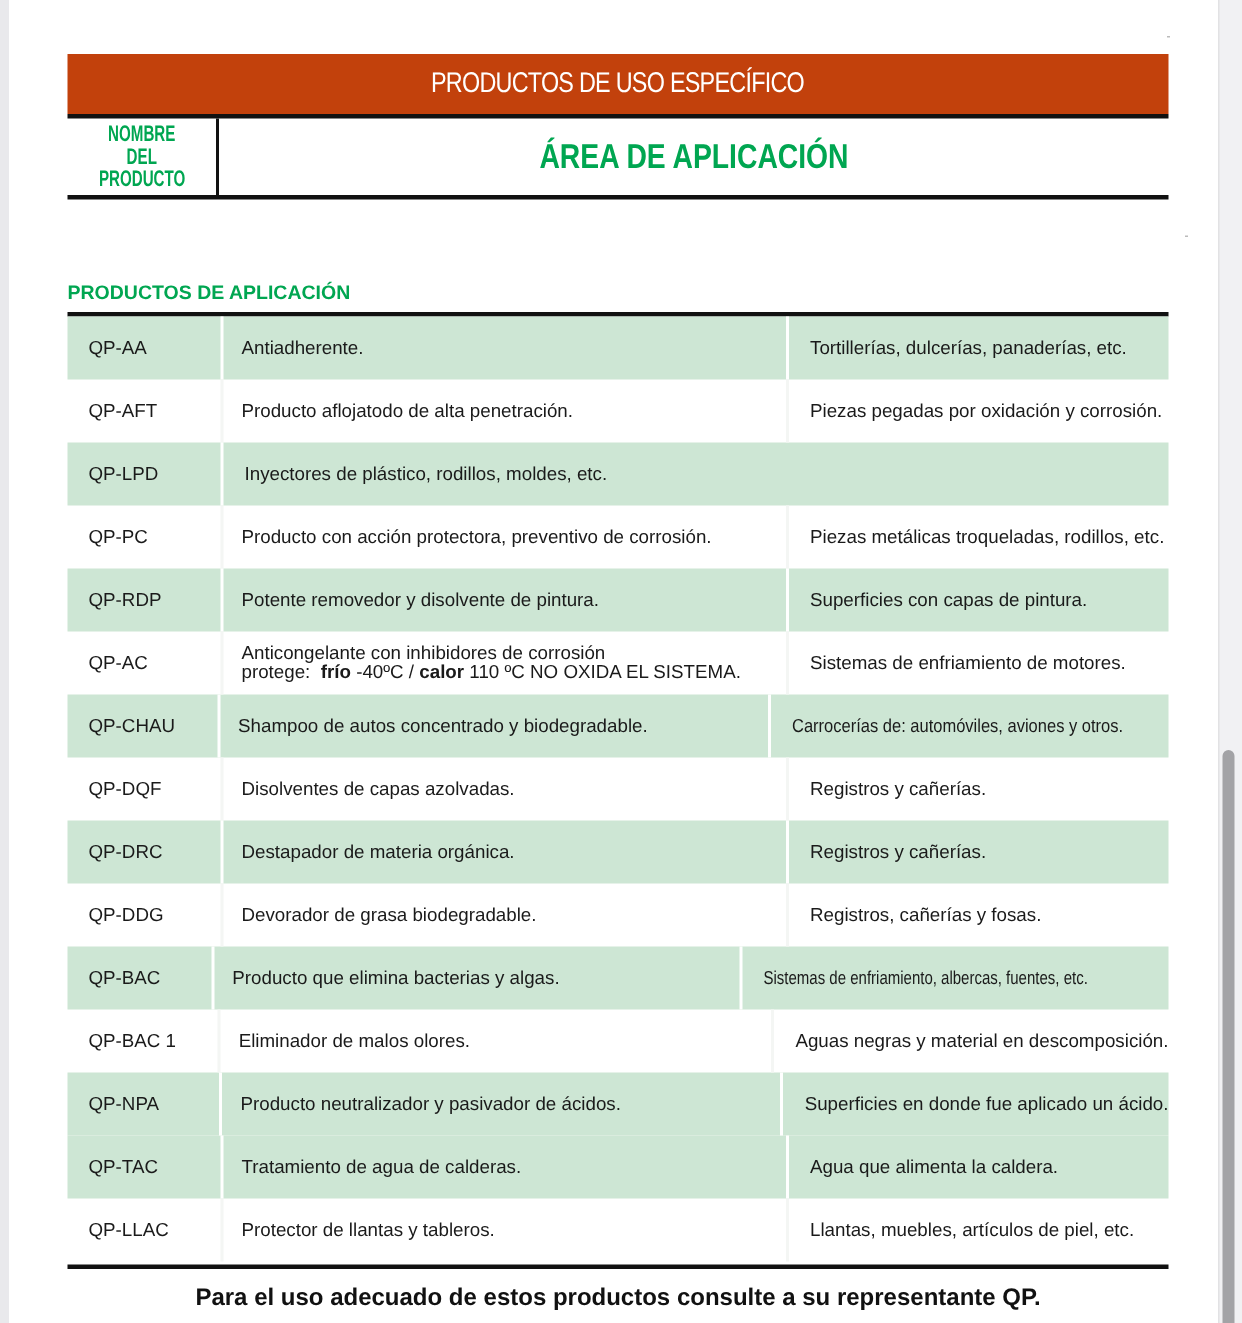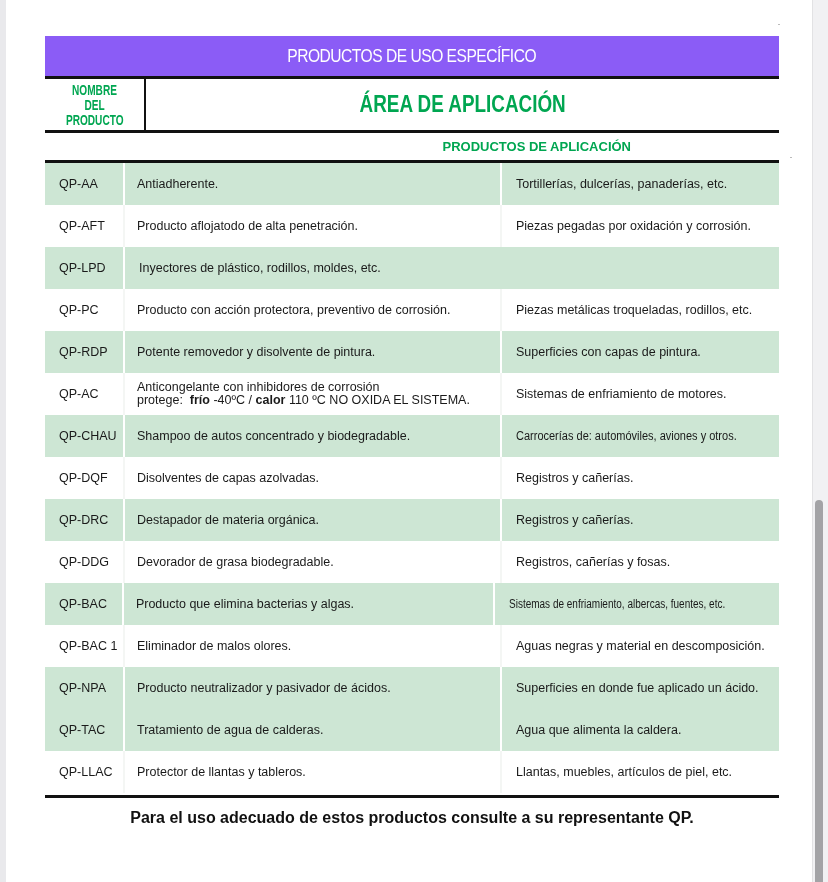--- a/index.html
+++ b/index.html
@@ -8,41 +8,41 @@
     background:#ffffff;
     font-family:"Liberation Sans", "DejaVu Sans", sans-serif;
   }
   .left-edge { position:absolute; left:0; top:0; width:6px; height:882px; background:#e9e9ec; }
   .scroll-track { position:absolute; left:812px; top:0; width:16px; height:882px; background:#f1f1f3; border-left:1px solid #e2e2e4; }
   .scroll-thumb { position:absolute; left:815px; top:500px; width:8px; height:382px; background:#a3a3a6; border-radius:4px 4px 0 0; }
   .tick { position:absolute; width:2px; height:1px; background:#bbb; }
 
   .doc { position:absolute; left:45px; top:36px; width:734px; }
   .banner {
-    height:40px; background:#8b5cf6; color:#ffffff;
+    height:40px; background:#c2410c; color:#ffffff;
     display:flex; align-items:center; justify-content:center;
     font-family:"Liberation Sans Narrow","Liberation Sans", sans-serif;
     font-size:19px; letter-spacing:-0.6px; font-weight:normal;
     transform-origin:center; 
   }
   .banner span { display:inline-block; transform:scaleX(0.82); }
   .thick-line { height:3px; background:#111; }
   .header-row { display:flex; height:51px; }
   .hcell { display:flex; align-items:center; justify-content:center; color:#00a651; font-weight:bold; text-align:center; }
   .hcell span { display:inline-block; transform:scaleX(0.82); }
   .h1 { width:99px; border-right:2px solid #111; font-size:15px; line-height:15px; }
   .h2 { width:376px; border-right:2px solid #111; font-size:23px; }
   .h3 { flex:1; font-size:23px; }
-  .subheader { height:27px; display:flex; align-items:center; justify-content:flex-end; width:586px; }
+  .subheader { height:27px; display:flex; align-items:center; justify-content:flex-start; width:586px;margin-top:48px; }
   .subheader span { color:#00a651; font-weight:bold; font-size:13px; }
   .rows { }
   .row { display:flex; height:42px; }
   .row.green { background:#cde6d4; }
   .row .c1, .row .c2, .row .c3 { display:flex; align-items:center; font-size:12.5px; color:#1a1a1a; }
-  .row .c1 { width:80px; padding-left:14px; box-sizing:border-box; border-right:2px solid #ffffff; }
+  .row .c1 { width:104px; padding-left:14px; box-sizing:border-box; border-right:2px solid #ffffff; }
   .row .c2 { width:377px; padding-left:12px; box-sizing:border-box; border-right:2px solid #ffffff; }
   .row:not(.green) .c1, .row:not(.green) .c2 { border-right-color:#f4f6f4; }
   .row .c3 { flex:1; padding-left:14px; box-sizing:border-box; white-space:nowrap; }
   .row .c3.condensed span { display:inline-block; transform:scaleX(0.88); transform-origin:left center; }
   .row .c3.condensed2 span { display:inline-block; transform:scaleX(0.8); transform-origin:left center; }
   .row .c2.two-line { line-height:13px; flex-direction:column; align-items:flex-start; justify-content:center; }
   .bottom-line { height:3px; background:#111; margin-top:2px; }
   .footer { text-align:center; margin-top:11px; font-weight:bold; font-size:16px; color:#111; }
 </style>
 </head>

